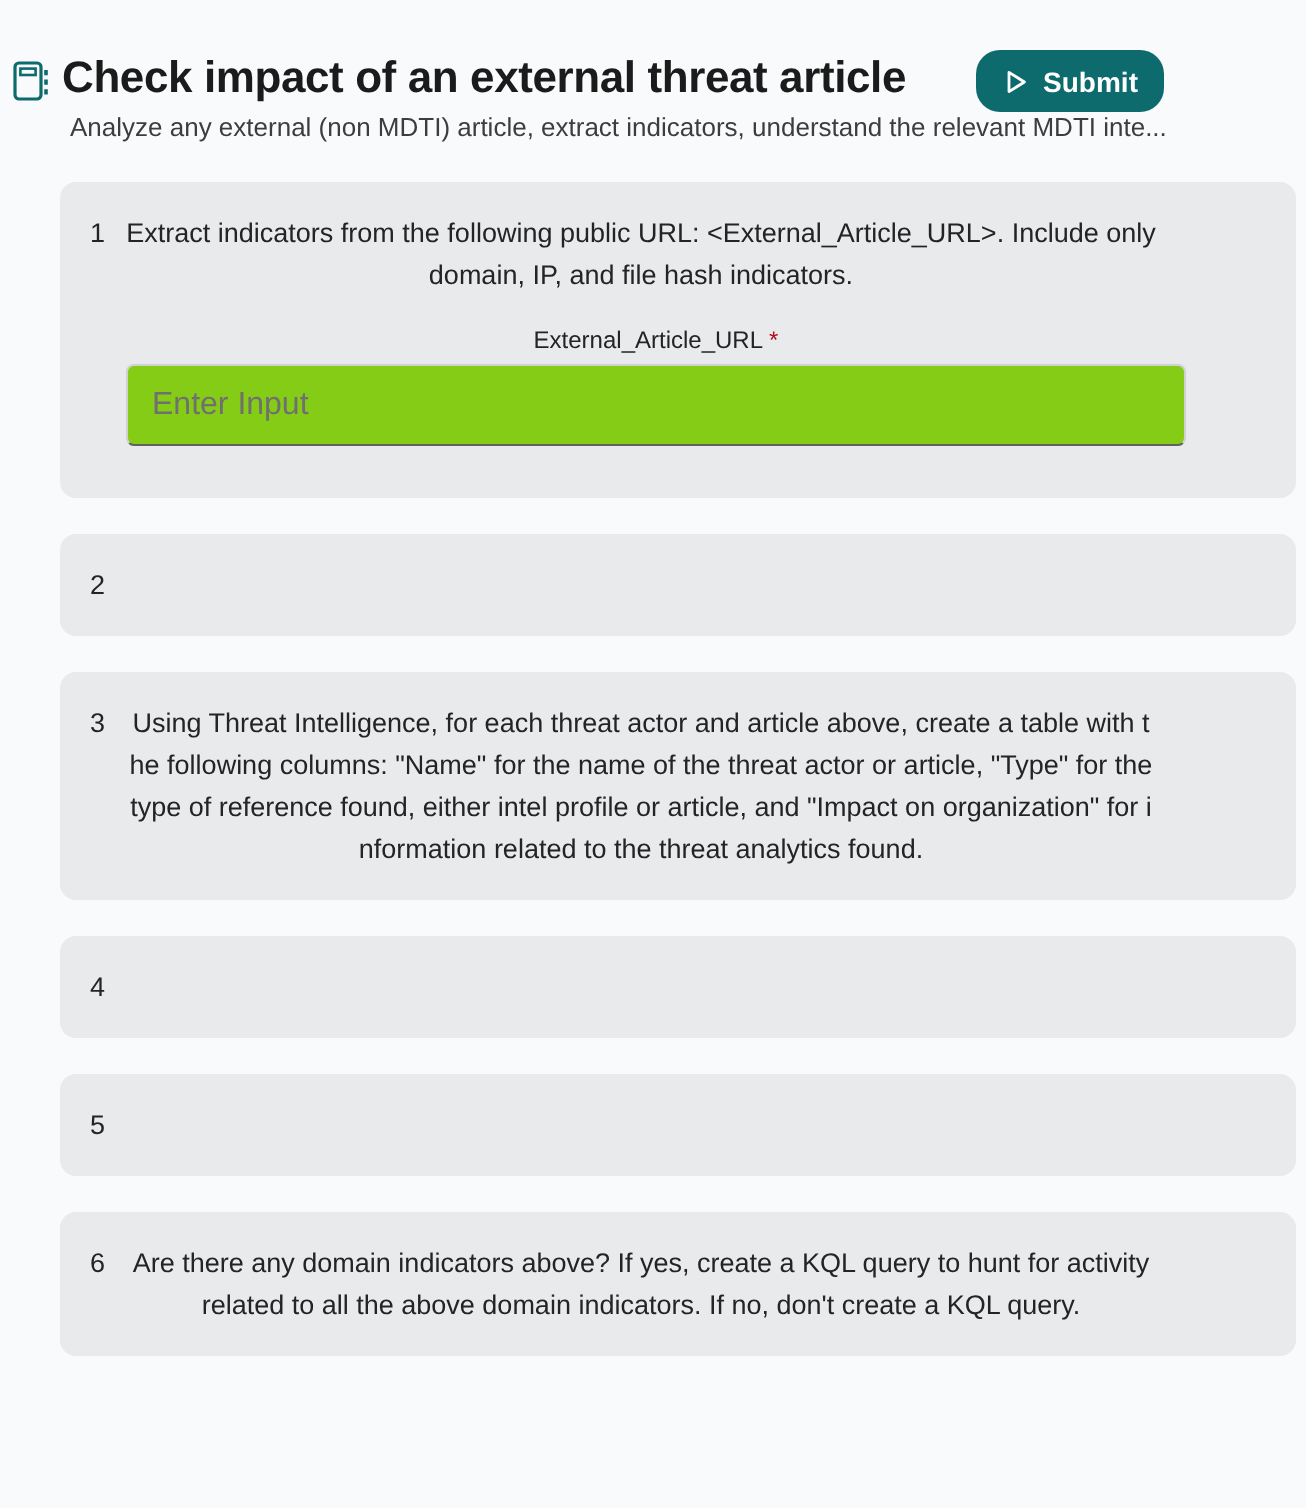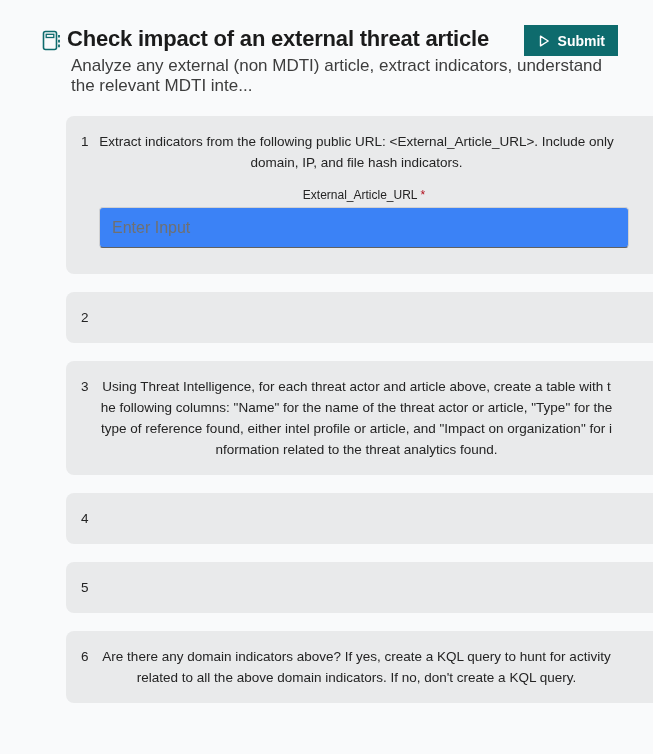--- a/index.html
+++ b/index.html
@@ -4,51 +4,51 @@
 <style>
   html, body {
     margin: 0;
     padding: 0;
     width: 653px;
     height: 754px;
     background: #f9fafb;
     font-family: "Liberation Sans", sans-serif;
     overflow: hidden;
   }
-  .page { position: relative; width: 585px; height: 754px; margin-left: 36px; }
+  .page { position: relative; width: 585px; height: 754px; }
 
   
   .header { position: relative; padding: 24px 0 0 6px; }
   .header-row { display: flex; align-items: center; }
   .pb-icon { width: 20px; height: 26px; margin: 4px 5px 0 0; flex: 0 0 auto; }
   .title {
     font-size: 22px;
     font-weight: 700;
     color: #1b1b1b;
     letter-spacing: -0.2px;
     line-height: 1.2;
   }
   .subtitle {
     margin: 2px 0 0 29px;
-    font-size: 17px;
+    font-size: 13px;
     color: #3d3d3d;
   }
   .submit-btn {
     position: absolute;
     top: 25px;
     right: 3px;
     height: 31px;
     display: flex;
     align-items: center;
     gap: 7px;
     padding: 0 13px;
     background: #0e6b6d;
     color: #ffffff;
     border: none;
-    border-radius: 0;
+    border-radius: 12px;
     font-family: "Liberation Sans", sans-serif;
     font-size: 14px;
     font-weight: 700;
     cursor: pointer;
   }
   .submit-btn svg { display: block; }
 
   
   .steps { margin-top: 20px; }
   .card {
@@ -80,21 +80,21 @@
     font-size: 12px;
     color: #242424;
     margin-bottom: 5px;
     text-align: center;
   }
   .req { color: #b10e1c; margin-left: 3px; }
   .url-input {
     box-sizing: border-box;
     width: 530px;
     height: 41px;
-    background: #3b82f6;
+    background: #84cc16;
     border: 1px solid #d1d1d1;
     border-bottom: 1px solid #616161;
     border-radius: 4px;
     padding: 16px 12px;
     font-family: "Liberation Sans", sans-serif;
     font-size: 16px;
     color: #242424;
     outline: none;
   }
   .url-input::placeholder { color: #707070; }

